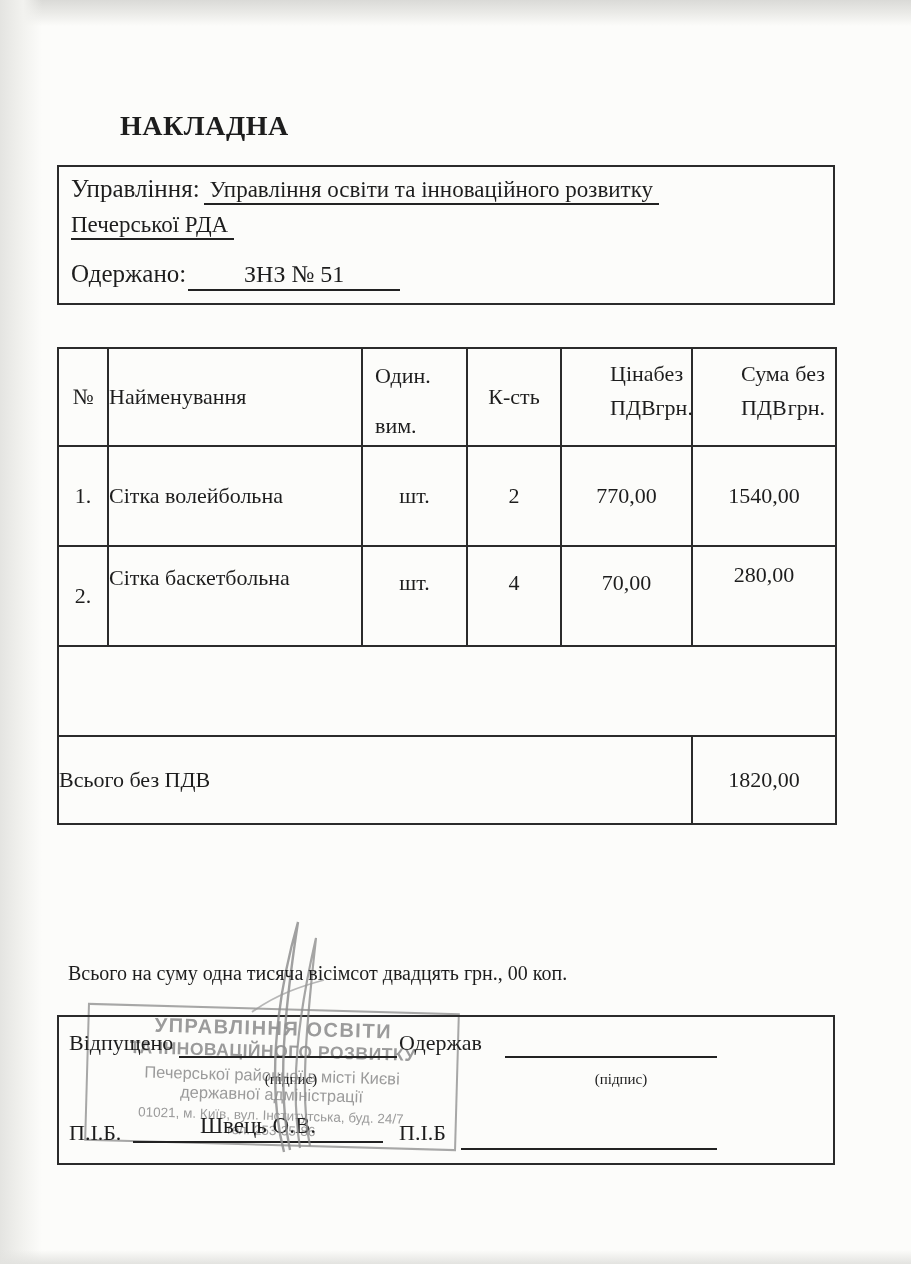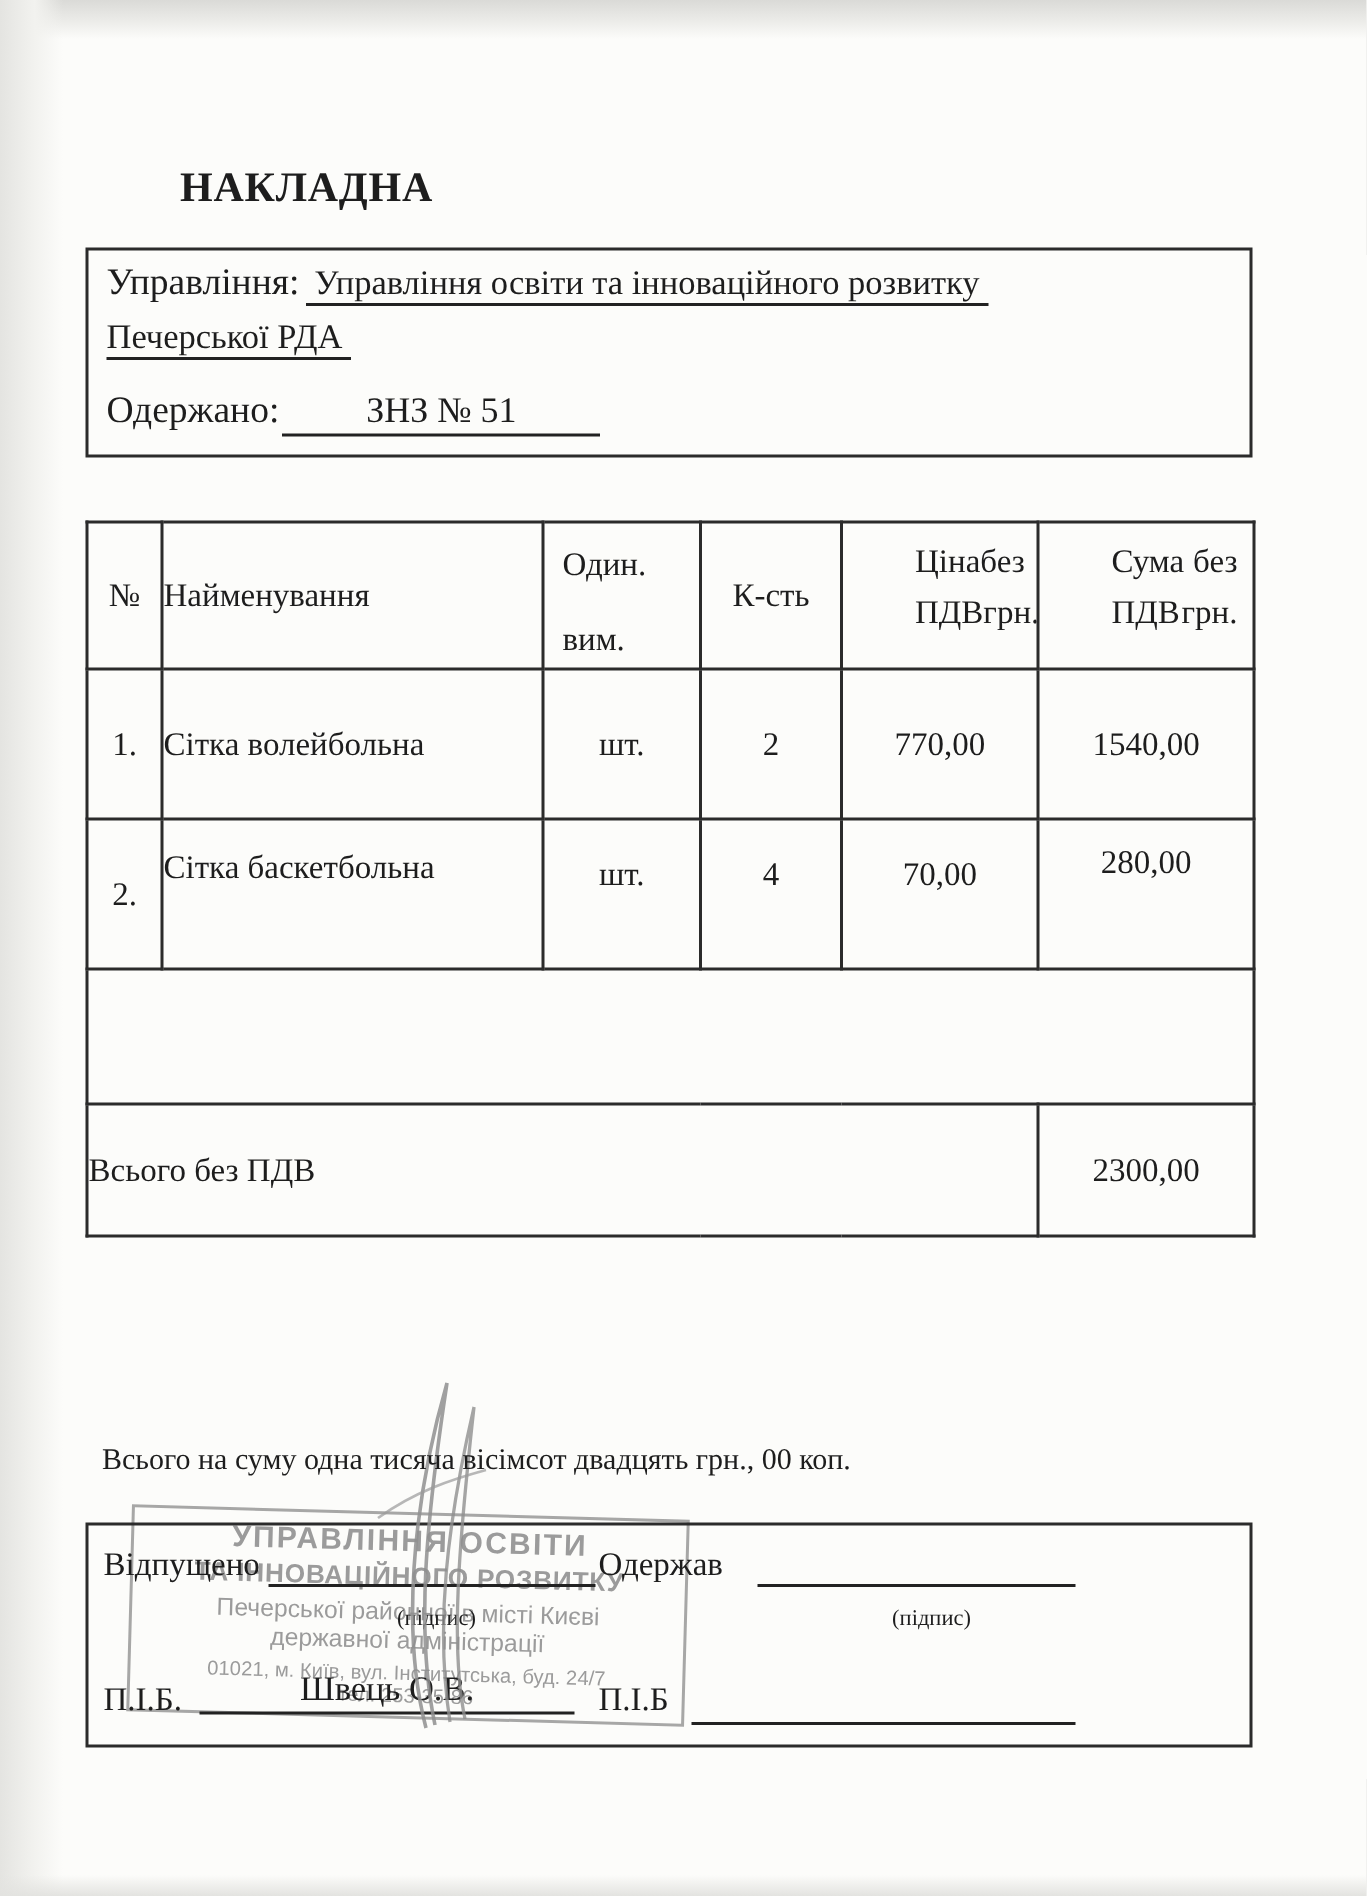--- a/index.html
+++ b/index.html
@@ -158,21 +158,21 @@
       <td class="c-mid" style="padding-bottom:26px">шт.</td>
       <td class="c-mid" style="padding-bottom:26px">4</td>
       <td class="c-mid" style="padding-bottom:26px">70,00</td>
       <td class="c-mid" style="padding-bottom:42px">280,00</td>
     </tr>
     <tr class="empty">
       <td colspan="6"></td>
     </tr>
     <tr class="total">
       <td colspan="5" class="t-label">Всього без ПДВ</td>
-      <td class="t-value">2300,00</td>
+      <td class="t-value">1820,00</td>
     </tr>
   </tbody>
     </table>
 
   <div class="amount-words">Всього на суму одна тисяча вісімсот двадцять грн., 00 коп.</div>
 
   <div class="stamp">
     <div class="l1">УПРАВЛІННЯ ОСВІТИ</div>
     <div class="l2">ТА ІННОВАЦІЙНОГО РОЗВИТКУ</div>
     <div class="l3">Печерської районної в місті Києві</div>

